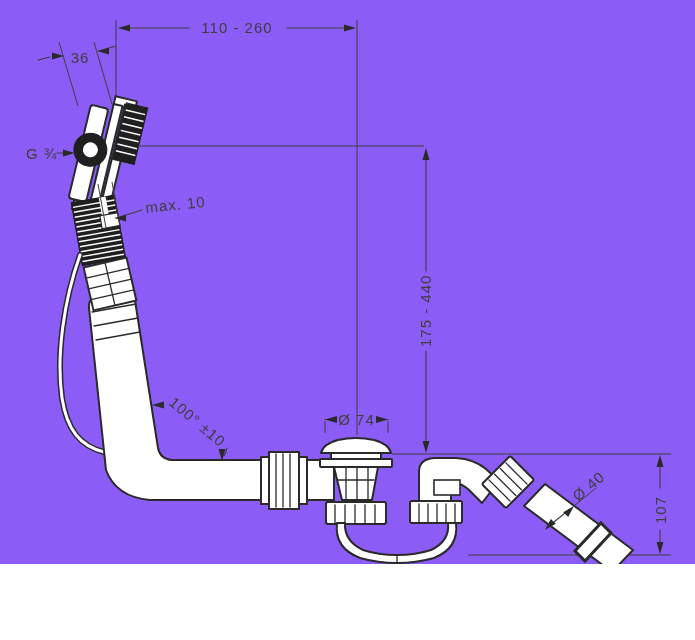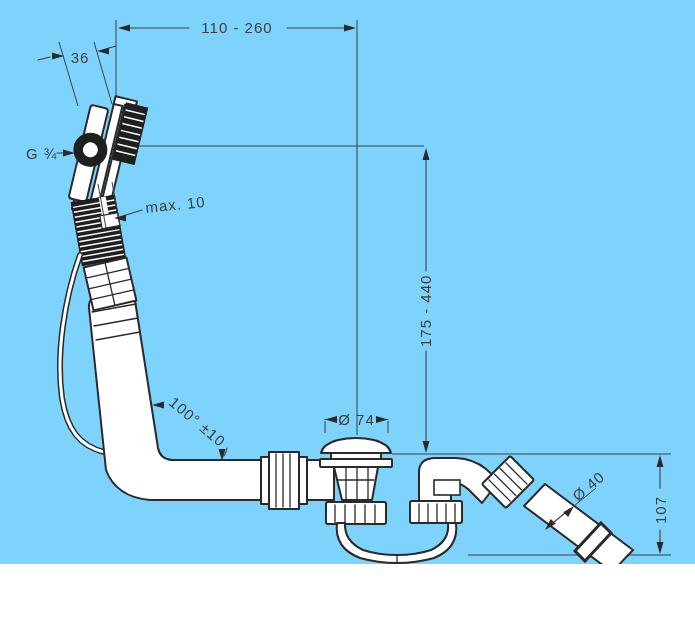--- a/index.html
+++ b/index.html
@@ -1,16 +1,16 @@
 <!DOCTYPE html>
 <html><head>
 <meta charset="utf-8">
 <style>
   html,body{margin:0;padding:0;background:#fff;}
-  .stage{position:relative;width:695px;height:564px;background:#7dd3fc;overflow:hidden;
+  .stage{position:relative;width:695px;height:564px;background:#8b5cf6;overflow:hidden;
          font-family:"Liberation Sans", sans-serif;}
   svg{position:absolute;left:0;top:0;}
   .part{fill:#ffffff;stroke:#2a2a2a;stroke-width:2;stroke-linejoin:round;stroke-linecap:round;}
   .part-thin{fill:none;stroke:#2a2a2a;stroke-width:1.3;stroke-linecap:round;}
   .dark{fill:#1f1f1f;stroke:#1f1f1f;stroke-width:1;}
   .ribline{stroke:#ffffff;stroke-width:1.5;}
   .dim{stroke:#3e3e3e;stroke-width:1.1;fill:none;stroke-linecap:round;}
   .thin{stroke:#3e3e3e;stroke-width:1;fill:none;}
   .arr{fill:#2a2a2a;stroke:none;}
   .dimtext{font-family:"Liberation Sans",sans-serif;font-size:15px;fill:#3e3e3e;letter-spacing:1px;}

